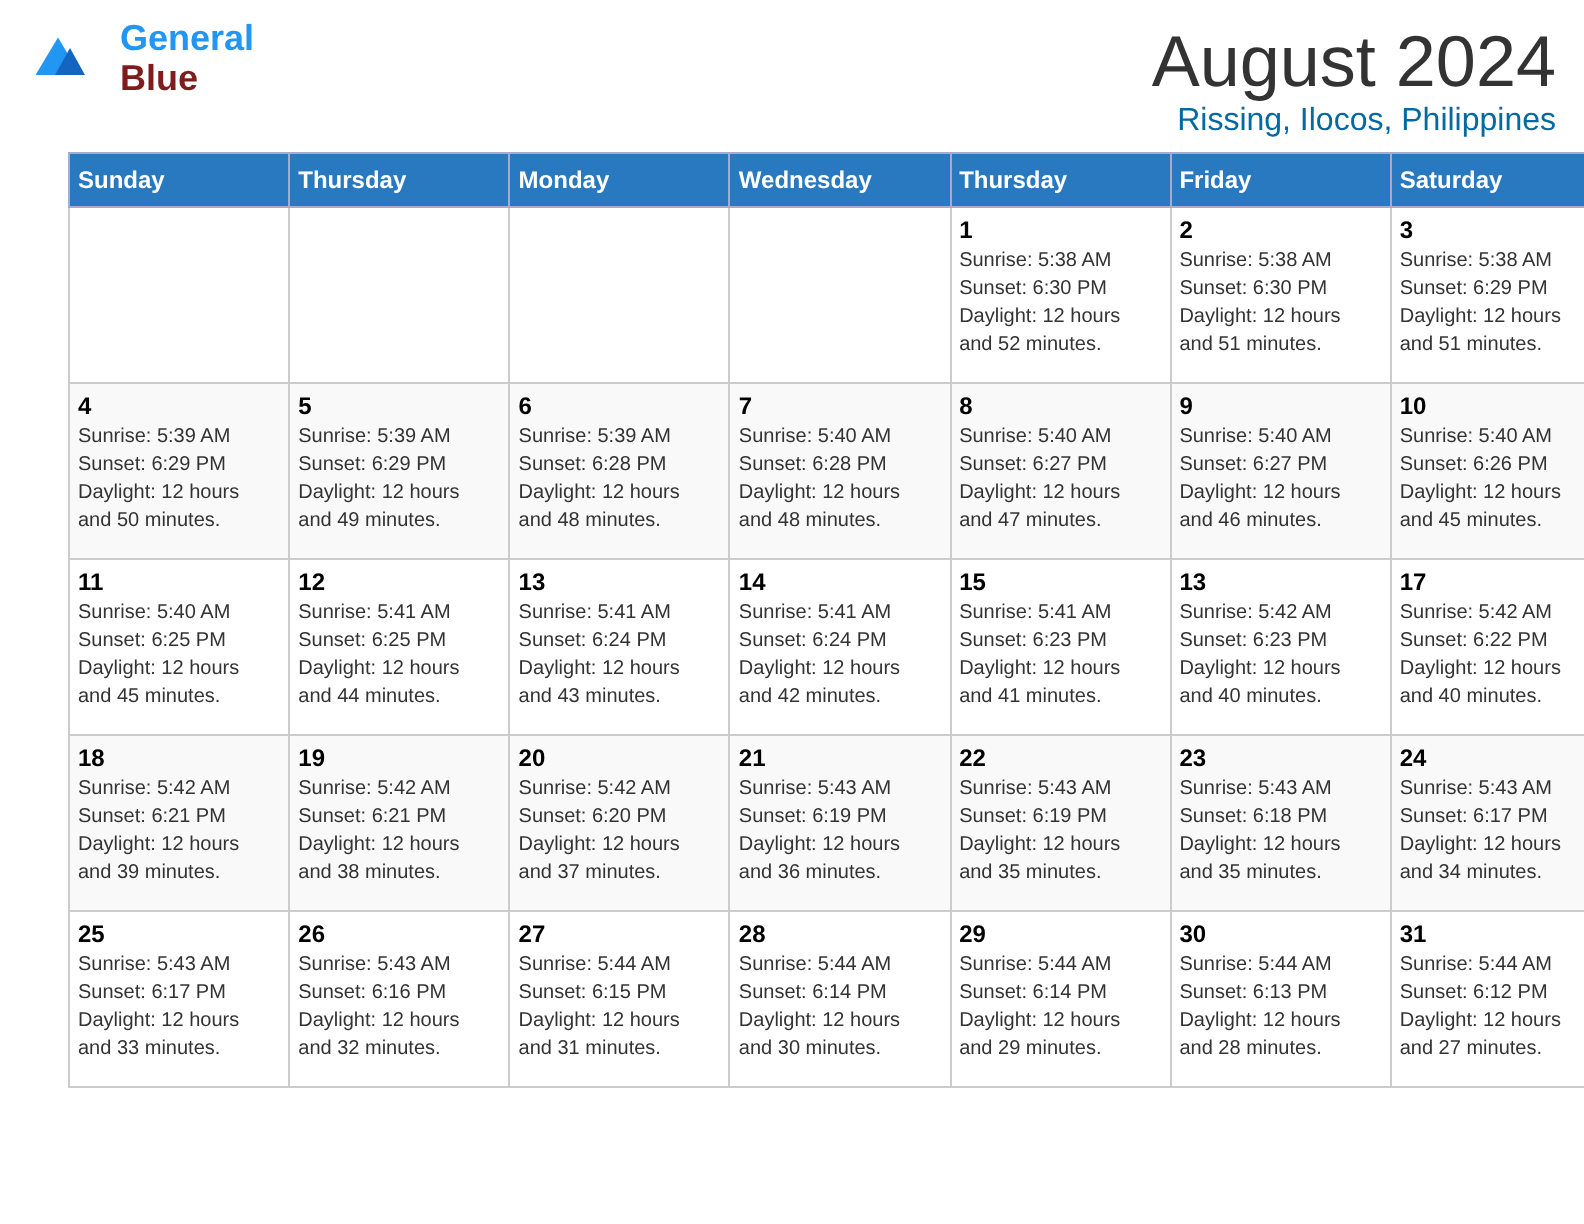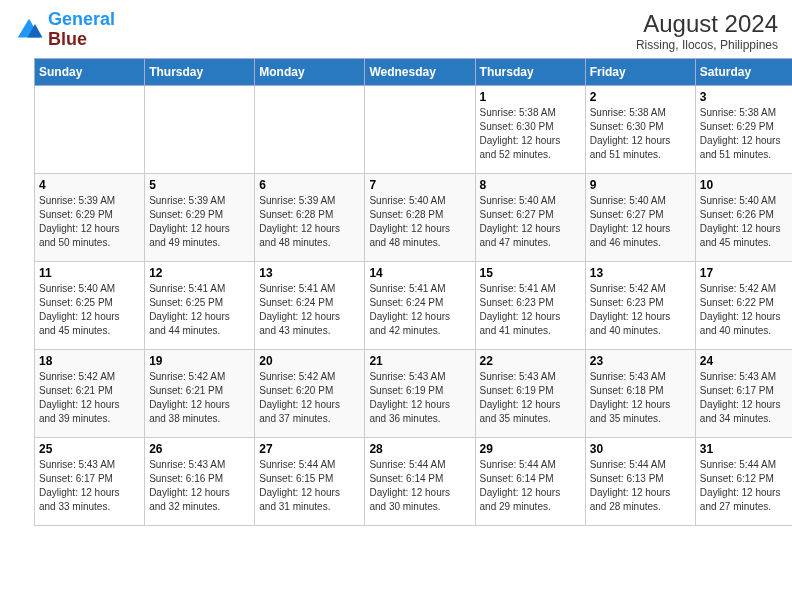--- a/index.html
+++ b/index.html
@@ -13,46 +13,47 @@
     .header {
       display: flex;
       justify-content: space-between;
       align-items: flex-start;
       margin-bottom: 6px;
       padding: 0 4px;
     }
     .logo {
       display: flex;
       align-items: center;
-      gap: 4px;
+      gap: 16px;
     }
     .logo-text {
       font-size: 18px;
       font-weight: bold;
       color: #333;
       line-height: 1.1;
     }
     .logo-text span {
       color: #2196f3;
     }
     .logo-icon {
       width: 30px;
       height: 30px;
     }
     .title-block {
       text-align: right;
     }
     .month-title {
-      font-size: 24px;
+      font-size: 36px;
       font-weight: 300;
       color: #333;
+      text-align: center;
     }
     .location {
-      font-size: 12px;
-      color: #404040;
+      font-size: 16px;
+      color: #0369a1;
     }
     table {
       width: 100%;
       border-collapse: collapse;
       font-size: 11px;
       margin-left: 24px;
     }
     thead tr th {
       background-color: #2979c0;
       color: #fff;

